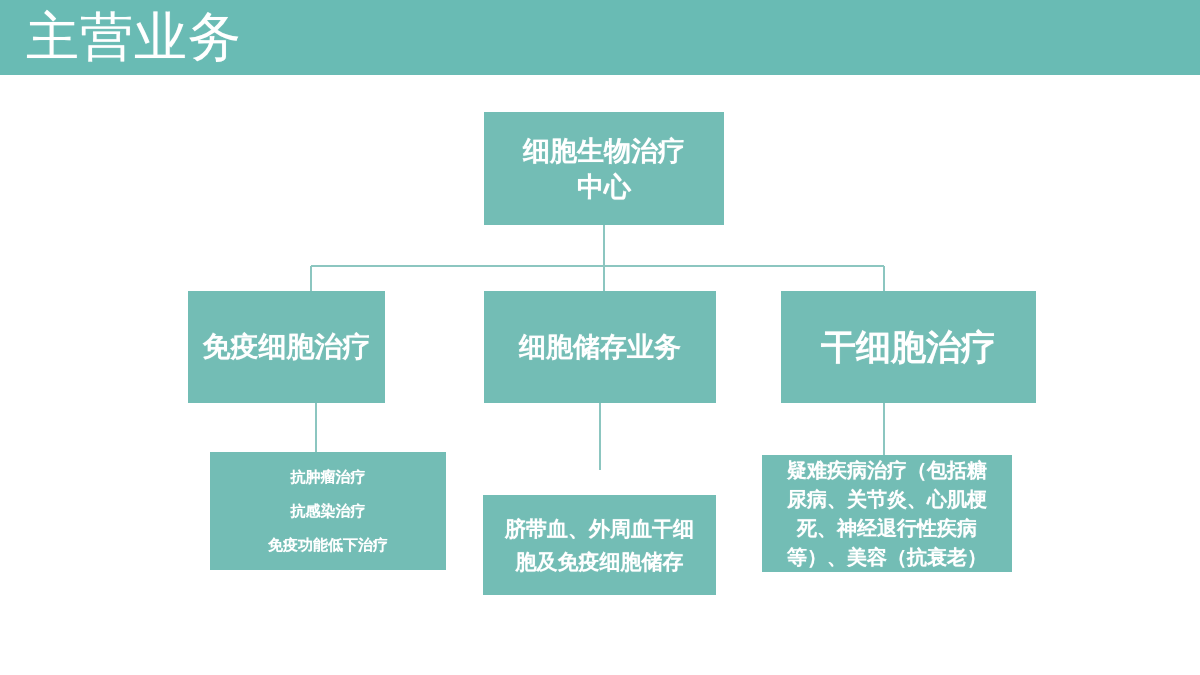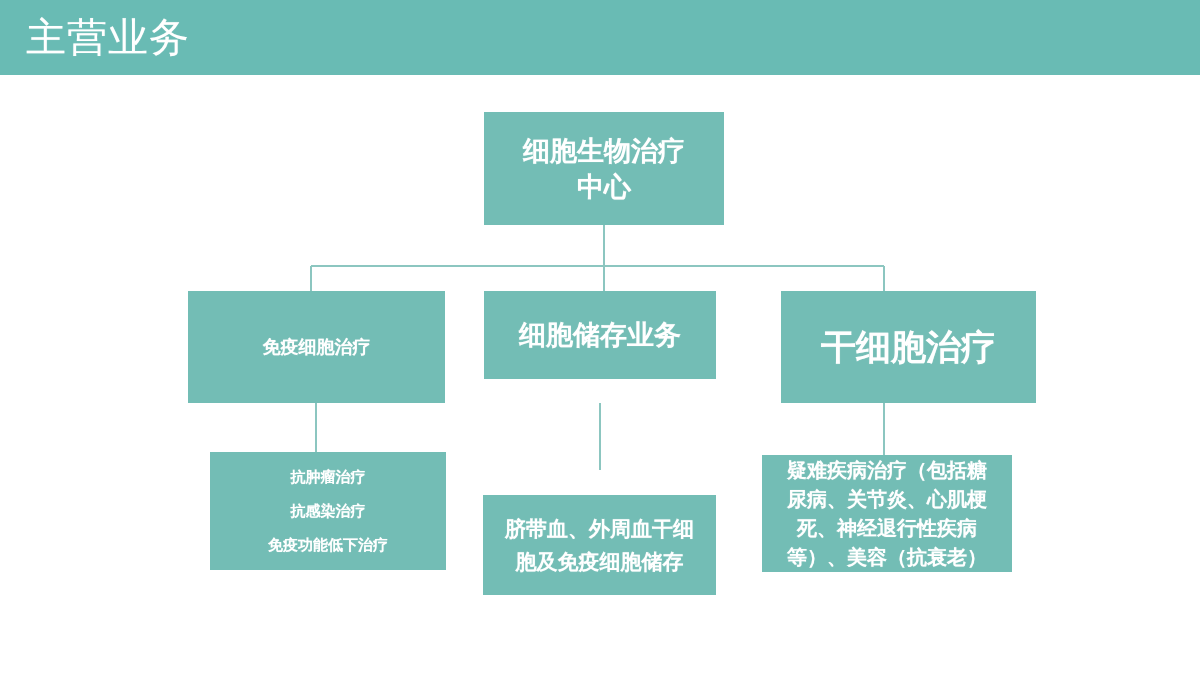--- a/index.html
+++ b/index.html
@@ -28,21 +28,21 @@
     left: 0;
     top: 0;
     width: 1200px;
     height: 75px;
     background: #69bbb4;
   }
   #header-title {
     position: absolute;
     left: 26px;
     top: 9px;
-    font-size: 40px;
+    font-size: 53px;
     line-height: 56px;
     color: #ffffff;
     letter-spacing: 1px;
     white-space: nowrap;
     text-shadow: 0 0 1px rgba(255,255,255,0.45);
   }
 
   
   #connectors {
     position: absolute;
@@ -79,30 +79,30 @@
     width: 240px;
     height: 113px;
     font-size: 27px;
     line-height: 36px;
   }
 
   
   #node-immune {
     left: 188px;
     top: 291px;
-    width: 257px;
+    width: 197px;
     height: 112px;
-    font-size: 18px;
+    font-size: 28px;
     line-height: 36px;
   }
   #node-storage {
     left: 484px;
     top: 291px;
     width: 232px;
-    height: 88px;
+    height: 112px;
     font-size: 27px;
     line-height: 36px;
   }
   #node-stem {
     left: 765px;
     top: 291px;
     width: 255px;
     height: 112px;
     font-size: 35px;
     line-height: 36px;

